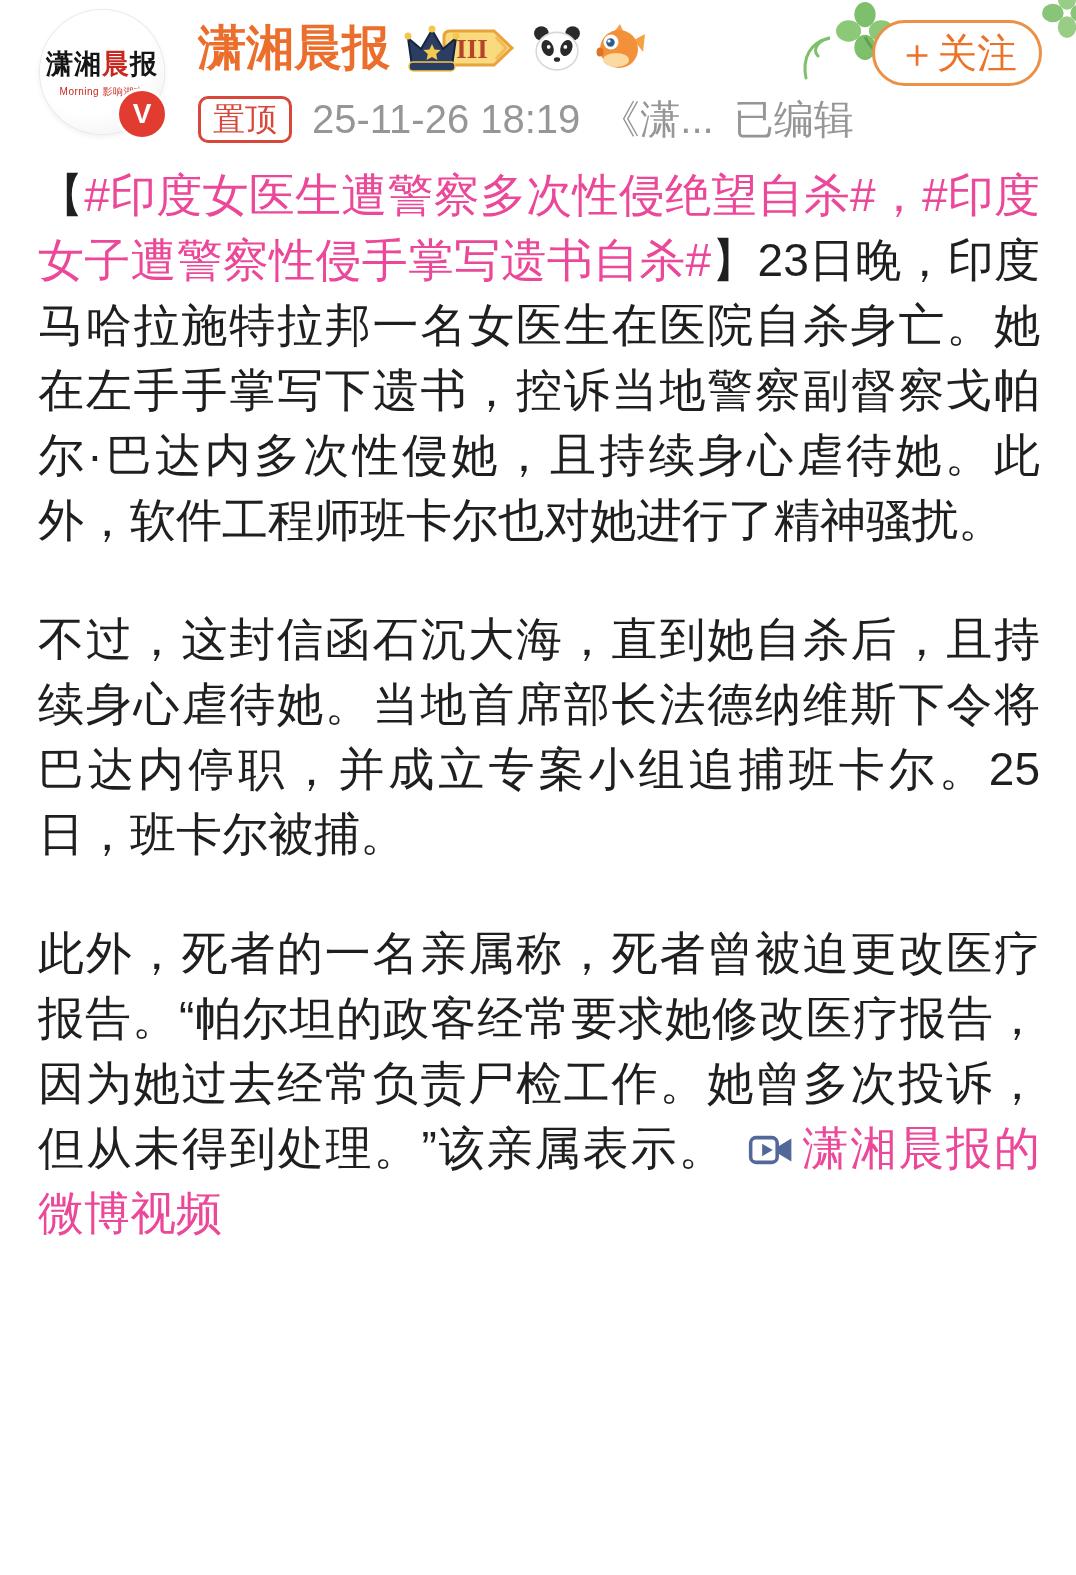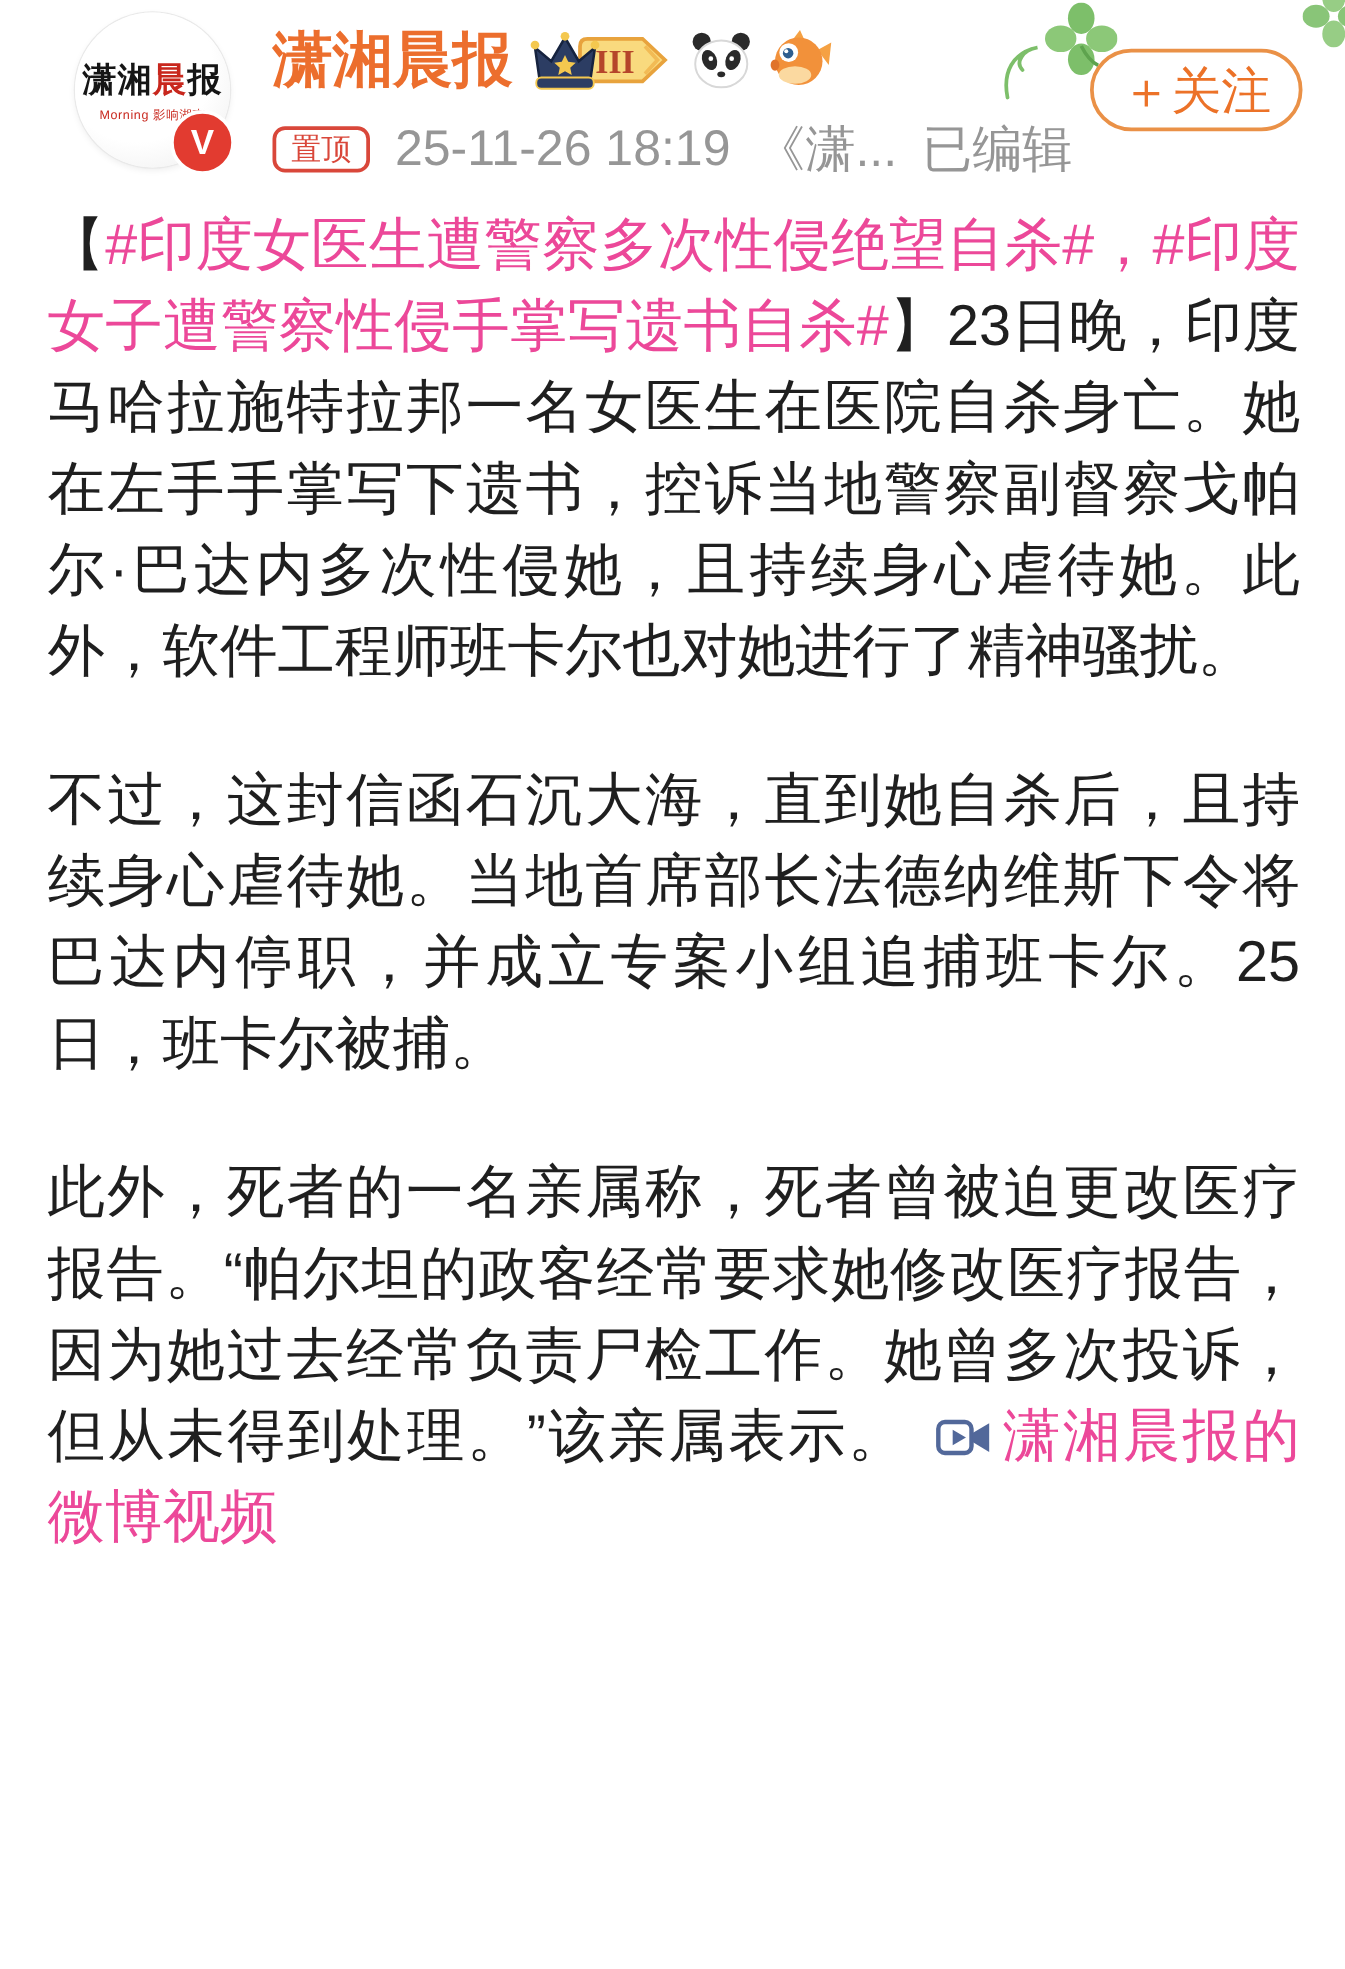--- a/index.html
+++ b/index.html
@@ -11,21 +11,21 @@
   }
   .post { position: relative; width: 100%; height: 100%; }
 
   
   .decor { position: absolute; z-index: 1; }
   .decor-clover-big   { left: 836px; top: 2px; }
   .decor-tendril      { left: 800px; top: 28px; }
   .decor-clover-corner{ left: 1042px; top: -12px; opacity: .9; }
 
   
-  .header { position: relative; z-index: 2; padding: 10px 36px 0 40px; display: flex; margin-left: 20px; }
+  .header { position: relative; z-index: 2; padding: 10px 36px 0 40px; display: flex; }
   .avatar {
     width: 124px; height: 124px; border-radius: 50%;
     background: radial-gradient(circle at 40% 35%, #ffffff 55%, #ececec 100%);
     box-shadow: 0 0 0 1px #e9e9e9, 0 2px 6px rgba(0,0,0,.08);
     position: relative; flex: 0 0 auto;
     display: flex; flex-direction: column; align-items: center; justify-content: center;
   }
   .avatar-title { font-size: 27px; font-weight: bold; color: #151515; letter-spacing: 1px; white-space: nowrap; }
   .avatar-title .red { color: #c8271d; }
   .avatar-sub { font-size: 10px; color: #c8271d; margin-top: 3px; letter-spacing: .5px; white-space: nowrap; }
@@ -37,27 +37,27 @@
     display: flex; align-items: center; justify-content: center;
   }
 
   .head-main { margin-left: 34px; padding-top: 10px; min-width: 0; }
   .name-row { display: flex; align-items: center; gap: 12px; height: 56px; }
   .username { font-size: 48px; font-weight: 600; color: #ec6e2d; white-space: nowrap; }
   .badge-icon { display: inline-flex; align-items: center; text-decoration: underline; }
 
   .meta-row { margin-top: 16px; display: flex; align-items: center; gap: 20px; }
   .pin-badge {
-    font-size: 24px; color: #d9473a; border: 3px solid #d9473a;
+    font-size: 32px; color: #d9473a; border: 3px solid #d9473a;
     border-radius: 10px; padding: 2px 12px; line-height: 1.15; white-space: nowrap;
   }
   .meta-gray { font-size: 40px; color: #969696; white-space: nowrap; }
 
   .follow-btn {
-    position: absolute; right: 34px; top: 39px; z-index: 3;
+    position: absolute; right: 34px; top: 20px; z-index: 3;
     min-width: 146px; height: 66px; border-radius: 36px;
     background: #ffffff; border: 3px solid #ea9147;
     color: #ec7228; font-size: 40px; font-family: inherit;
     display: flex; align-items: center; justify-content: center;
     padding: 0 22px; cursor: pointer;
   }
 
   
   .content {
     position: relative; z-index: 2;

